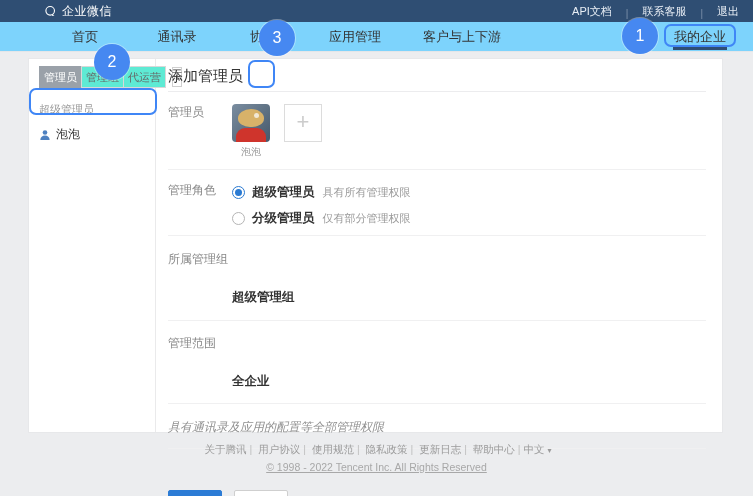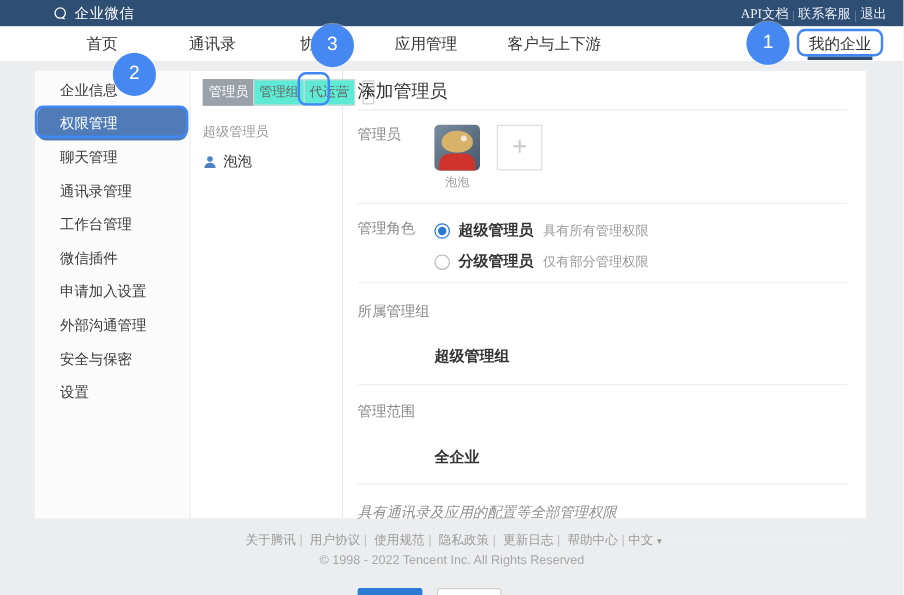--- a/index.html
+++ b/index.html
@@ -7,30 +7,30 @@
   body {
     font-family:"Liberation Sans","DejaVu Sans",sans-serif;
     background:#ecedef; position:relative; overflow:hidden;
     -webkit-font-smoothing:antialiased;
   }
 
   
   .topbar {
     height:22px; background:#2f4e73; color:#fff;
     display:flex; align-items:center; justify-content:space-between;
-    padding:0 14px 0 44px; font-size:11px;font-family:Liberation Serif, serif;
+    padding:0 14px 0 44px; font-size:11px;
   }
   .logo { display:flex; align-items:center; gap:5px; font-size:12px; letter-spacing:.5px; }
-  .topbar-links { display:flex; align-items:flex-end; gap:3px; }
+  .topbar-links { display:flex; align-items:flex-end; gap:14px; }
   .topbar-links a { color:#e8eef5; text-decoration:none; cursor:pointer; }
   .topbar-links .sep { color:#7d92ac; font-size:10px; }
 
   
   .navbar {
-    position:relative; height:30px; background:#ffffff;
+    position:relative; height:30px; background:#7dd3fc;
     border-bottom:1px solid #e4e6e9;
   }
   .nav-item {
     position:absolute; top:0; height:30px; line-height:30px;
     transform:translateX(-50%); font-size:13px; color:#333; cursor:pointer;
     white-space:nowrap;
   }
   .nav-1{left:85px} .nav-2{left:177px} .nav-3{left:263px} .nav-4{left:355px}
   .nav-5{left:462px} .nav-6{left:585px} .nav-7{left:700px}
   .nav-underline {
@@ -150,21 +150,21 @@
   .btn-save { background:#2b7bd5; color:#fff; border:1px solid #2b7bd5; }
   .btn-cancel { background:#fff; color:#333; border:1px solid #cfcfcf;text-decoration:underline; }
 
   
   .footer { position:absolute; left:0; top:443px; width:753px; text-align:center; }
   .footer-links { font-size:10.5px; color:#9b9b9b; }
   .footer-links a { color:#9b9b9b; text-decoration:none; cursor:pointer; margin:0 3px; }
   .footer-links .fsep { color:#c0c0c0; }
   .lang { cursor:pointer; }
   .lang .caret { font-size:8px; color:#9b9b9b; }
-  .copyright { margin-top:4px; font-size:10.5px; color:#a8a8a8; }
+  .copyright { margin-top:4px; font-size:10.5px; color:#a8a8a8;text-decoration:underline; }
 
   svg { display:block; }
 </style>
 </head>
 <body>
 
 <div class="topbar">
   <div class="logo">
     <span>
       <svg width="13" height="13" viewBox="0 0 20 20">
@@ -188,32 +188,20 @@
   <div class="nav-item nav-2">通讯录</div>
   <div class="nav-item nav-3">协作</div>
   <div class="nav-item nav-4">应用管理</div>
   <div class="nav-item nav-5">客户与上下游</div>
   <div class="nav-item nav-7">我的企业</div>
   <div class="nav-underline"></div>
 </div>
 
 <div class="card">
 
-  <aside class="sidebar">
-    <div class="side-item">企业信息</div>
-    <div class="side-item selected">权限管理</div>
-    <div class="side-item">聊天管理</div>
-    <div class="side-item">通讯录管理</div>
-    <div class="side-item">工作台管理</div>
-    <div class="side-item">微信插件</div>
-    <div class="side-item">申请加入设置</div>
-    <div class="side-item">外部沟通管理</div>
-    <div class="side-item">安全与保密</div>
-    <div class="side-item">设置</div>
-  </aside>
 
   <div class="admins">
     <div class="tabbar">
       <div class="tab active">管理员</div>
       <div class="tab">管理组</div>
       <div class="tab">代运营</div>
       <div class="add-admin-btn">+</div>
     </div>
     <div class="group-label">超级管理员</div>
     <div class="member-row">

